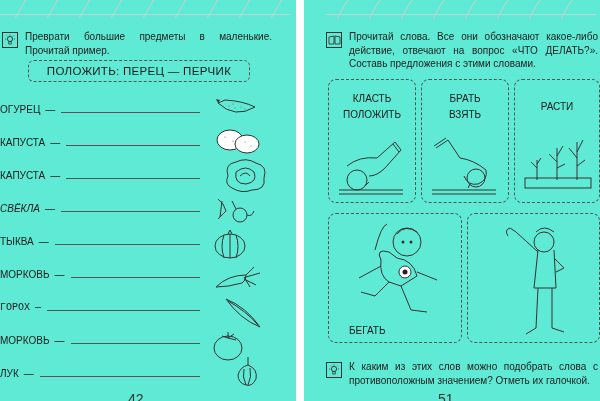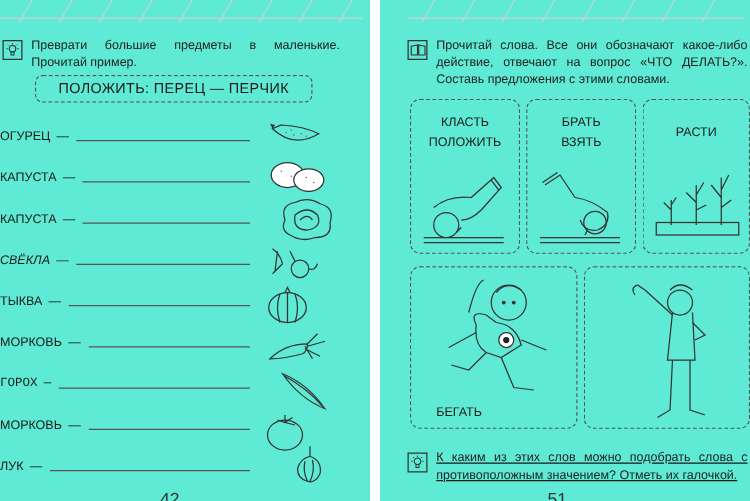--- a/index.html
+++ b/index.html
@@ -268,21 +268,21 @@
     <svg style="position:absolute; left:30px; top:8px;" width="80" height="118">
       <path d="M10 14 Q6 8 12 6 L18 10 L40 30" fill="none" stroke="#333"></path>
       <circle cx="46" cy="20" r="10" fill="none" stroke="#333"></circle>
       <path d="M38 10 Q46 2 56 10" fill="none" stroke="#333"></path>
       <path d="M40 28 L36 66 L58 66 L56 28" fill="none" stroke="#333"></path>
       <path d="M56 36 L66 46 L58 50" fill="none" stroke="#333"></path>
       <path d="M40 66 L38 106 L28 112 M54 66 L54 106 L66 110" fill="none" stroke="#333"></path>
     </svg>
   </div>
 
-  <div class="task" style="left:22px; top:360px; width:272px;text-decoration:underline;">
+  <div class="task" style="left:22px; top:360px; width:272px;">
     <span class="ico">
       <svg width="12" height="12" viewBox="0 0 12 12">
           <circle cx="6" cy="5" r="2.6" fill="none" stroke="#333" stroke-width="0.9"></circle>
           <rect x="4.8" y="7.6" width="2.4" height="2.4" fill="none" stroke="#333" stroke-width="0.8"></rect>
           <g stroke="#333" stroke-width="0.7">
             <line x1="6" y1="0.4" x2="6" y2="1.6"></line>
             <line x1="1" y1="5" x2="2.2" y2="5"></line>
             <line x1="9.8" y1="5" x2="11" y2="5"></line>
             <line x1="2.4" y1="1.6" x2="3.2" y2="2.4"></line>
             <line x1="9.6" y1="1.6" x2="8.8" y2="2.4"></line>

